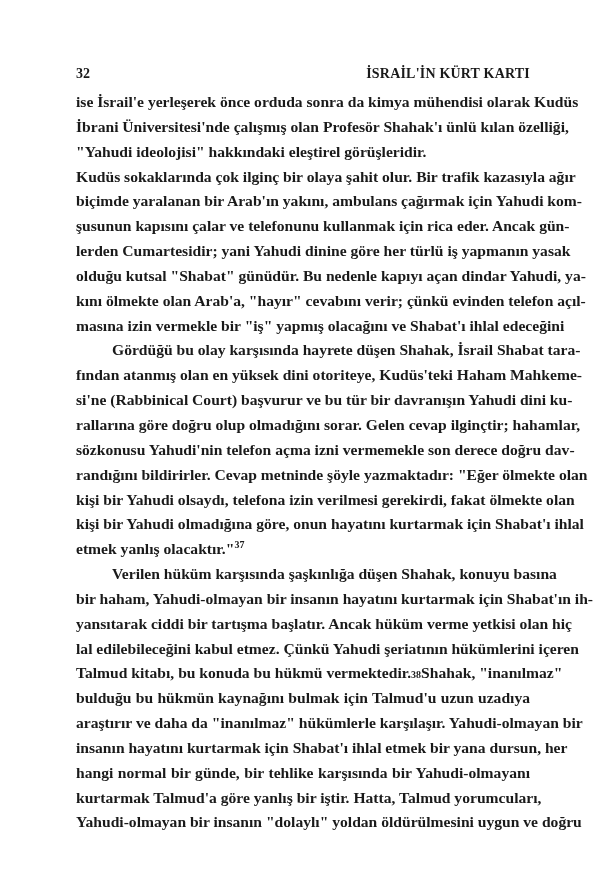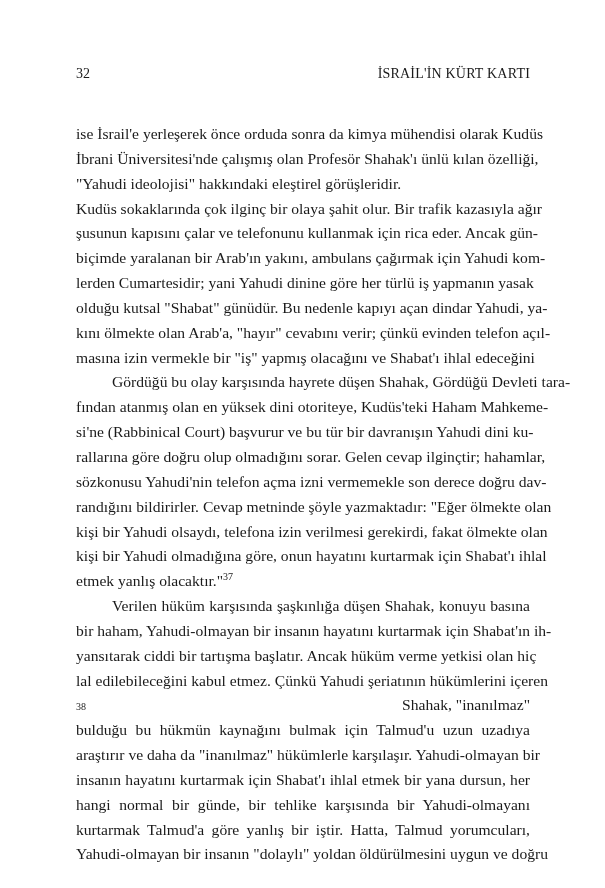--- a/index.html
+++ b/index.html
@@ -1,30 +1,31 @@
 <!DOCTYPE html>
 <html><head>
   <meta charset="utf-8">
   <style>
     html, body { margin: 0; padding: 0; background: #ffffff; }
     body { width: 605px; height: 888px; position: relative; overflow: hidden; }
     .page {
       position: absolute; left: 0; top: 0; width: 605px; height: 888px;
       background: #ffffff; color: #1a1a1a;
       font-family: "Liberation Serif", "DejaVu Serif", serif;
+      font-weight: bold;
     }
     .running-head {
       position: absolute; top: 64px; left: 76px; width: 454px; height: 20px;
       font-size: 14px; line-height: 20px;
     }
     .page-number { position: absolute; left: 0; top: 0; }
     .running-title { position: absolute; left: 12px; right: 0; top: 0; text-align: right; letter-spacing: 0.2px; }
     .body-text {
       position: absolute; top: 90px; left: 76px; width: 454px;
-      font-size: 15.6px; line-height: 24.85px; margin-top: 32px;
+      font-size: 15.6px; line-height: 24.85px;
     }
     .line { display: block; white-space: nowrap; text-align: justify; text-align-last: justify; height: 24.85px; }
     .line.last { text-align-last: left; }
     .line.indent { padding-left: 36px; }
     sup { font-size: 10px; line-height: 0; vertical-align: 6px; }
   </style>
 </head>
 <body>
 
 <div class="page">
@@ -36,46 +37,47 @@
   <div class="body-text">
 
     <div>
       <span class="line">ise İsrail'e yerleşerek önce orduda sonra da kimya mühendisi olarak Kudüs</span>
       <span class="line">İbrani Üniversitesi'nde çalışmış olan Profesör Shahak'ı ünlü kılan özelliği,</span>
       <span class="line last">"Yahudi ideolojisi" hakkındaki eleştirel görüşleridir.</span>
     </div>
 
     <div>
       <span class="line">Kudüs sokaklarında çok ilginç bir olaya şahit olur. Bir trafik kazasıyla ağır</span>
+      <span class="line">biçimde yaralanan bir Arab'ın yakını, ambulans çağırmak için Yahudi kom-</span>
       <span class="line">şusunun kapısını çalar ve telefonunu kullanmak için rica eder. Ancak gün-</span>
-      <span class="line">biçimde yaralanan bir Arab'ın yakını, ambulans çağırmak için Yahudi kom-</span>
       <span class="line">lerden Cumartesidir; yani Yahudi dinine göre her türlü iş yapmanın yasak</span>
       <span class="line">olduğu kutsal "Shabat" günüdür. Bu nedenle kapıyı açan dindar Yahudi, ya-</span>
       <span class="line">kını ölmekte olan Arab'a, "hayır" cevabını verir; çünkü evinden telefon açıl-</span>
       <span class="line">masına izin vermekle bir "iş" yapmış olacağını ve Shabat'ı ihlal edeceğini</span>
     </div>
 
     <div>
-      <span class="line indent">Gördüğü bu olay karşısında hayrete düşen Shahak, Gördüğü Devleti tara-</span>
+      <span class="line indent">Gördüğü bu olay karşısında hayrete düşen Shahak, İsrail Shabat tara-</span>
       <span class="line">fından atanmış olan en yüksek dini otoriteye, Kudüs'teki Haham Mahkeme-</span>
       <span class="line">si'ne (Rabbinical Court) başvurur ve bu tür bir davranışın Yahudi dini ku-</span>
       <span class="line">rallarına göre doğru olup olmadığını sorar. Gelen cevap ilginçtir; hahamlar,</span>
       <span class="line">sözkonusu Yahudi'nin telefon açma izni vermemekle son derece doğru dav-</span>
       <span class="line">randığını bildirirler. Cevap metninde şöyle yazmaktadır: "Eğer ölmekte olan</span>
       <span class="line">kişi bir Yahudi olsaydı, telefona izin verilmesi gerekirdi, fakat ölmekte olan</span>
       <span class="line">kişi bir Yahudi olmadığına göre, onun hayatını kurtarmak için Shabat'ı ihlal</span>
       <span class="line last"><span>etmek yanlış olacaktır."</span><sup>37</sup></span>
     </div>
 
     <div>
       <span class="line indent">Verilen hüküm karşısında şaşkınlığa düşen Shahak, konuyu basına</span>
       <span class="line">bir haham, Yahudi-olmayan bir insanın hayatını kurtarmak için Shabat'ın ih-</span>
       <span class="line">yansıtarak ciddi bir tartışma başlatır. Ancak hüküm verme yetkisi olan hiç</span>
       <span class="line">lal edilebileceğini kabul etmez. Çünkü Yahudi şeriatının hükümlerini içeren</span>
       <span class="line" style="display: flex; justify-content: space-between; align-items: baseline;">
+          <span>Talmud kitabı, bu konuda bu hükmü vermektedir.</span>
           <sup>38</sup>
           <span> Shahak, "inanılmaz"</span>
         </span>
       <span class="line">bulduğu bu hükmün kaynağını bulmak için Talmud'u uzun uzadıya</span>
       <span class="line">araştırır ve daha da "inanılmaz" hükümlerle karşılaşır. Yahudi-olmayan bir</span>
       <span class="line">insanın hayatını kurtarmak için Shabat'ı ihlal etmek bir yana dursun, her</span>
       <span class="line">hangi normal bir günde, bir tehlike karşısında bir Yahudi-olmayanı</span>
       <span class="line">kurtarmak Talmud'a göre yanlış bir iştir. Hatta, Talmud yorumcuları,</span>
       <span class="line">Yahudi-olmayan bir insanın "dolaylı" yoldan öldürülmesini uygun ve doğru</span>
     </div>

